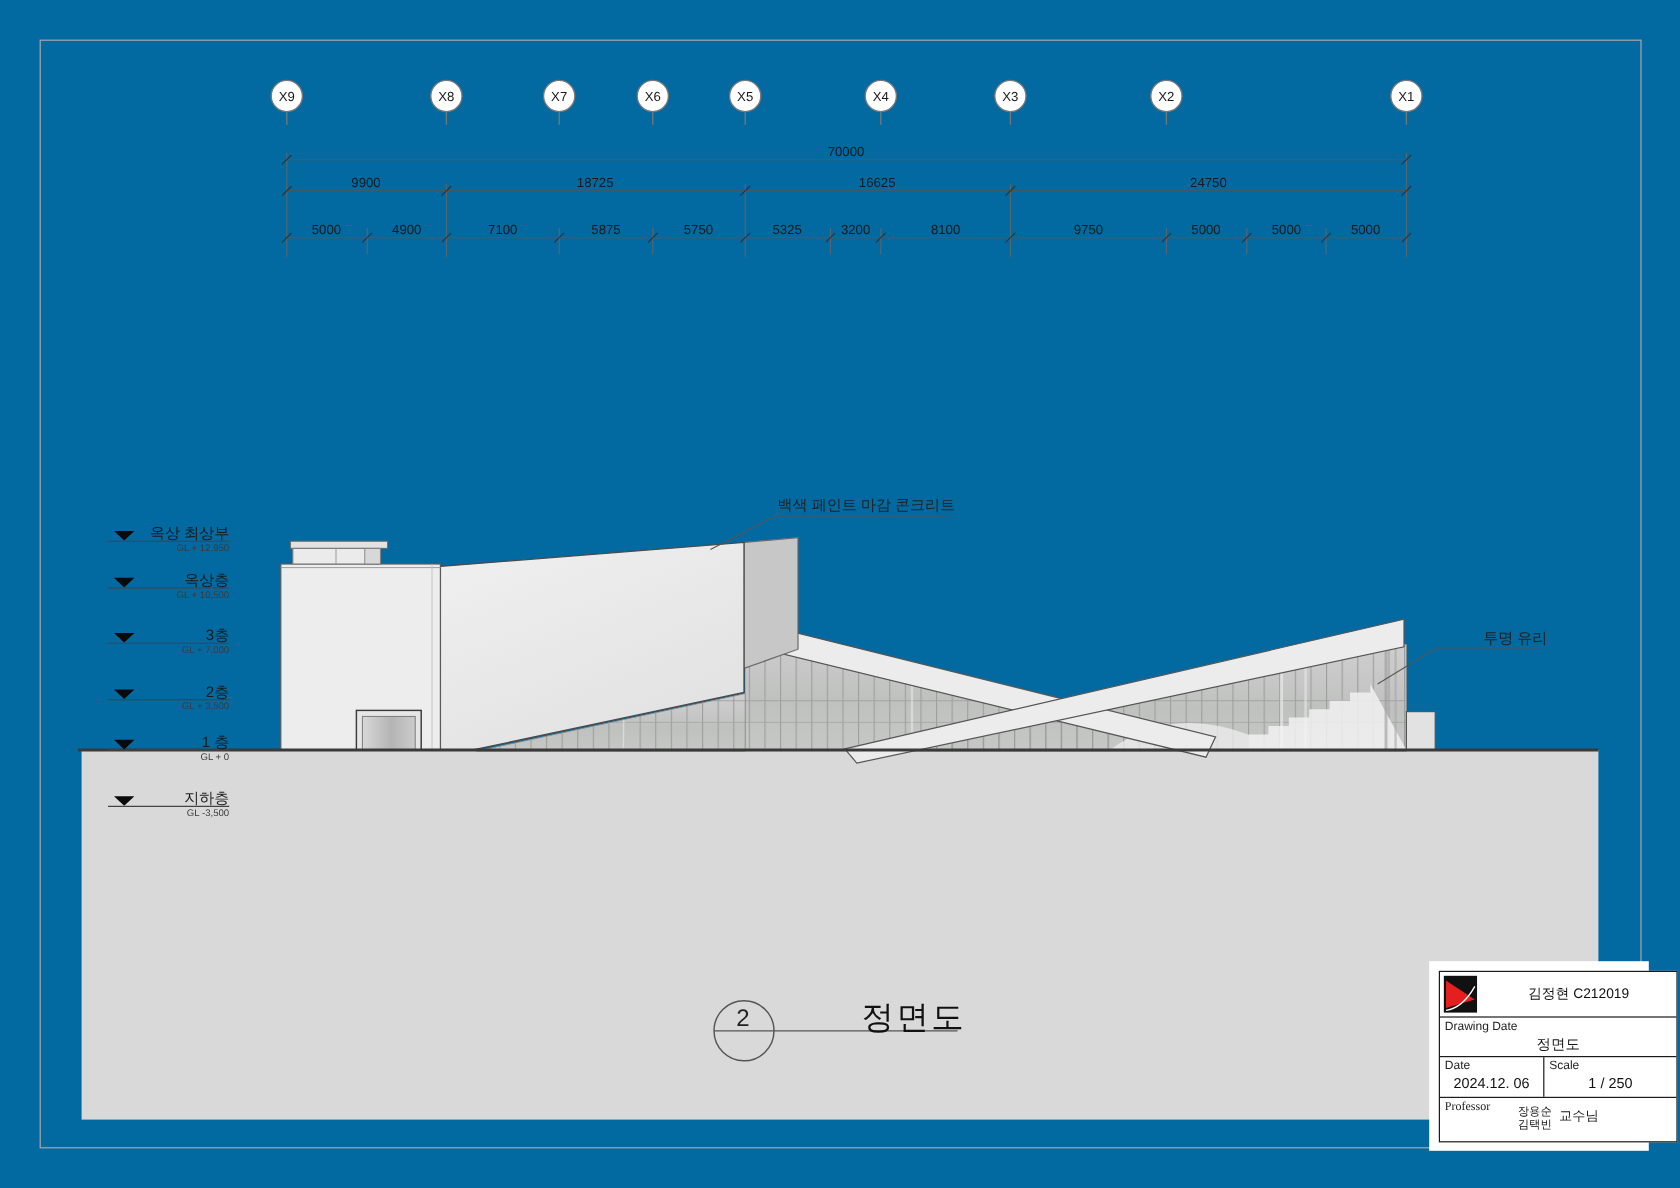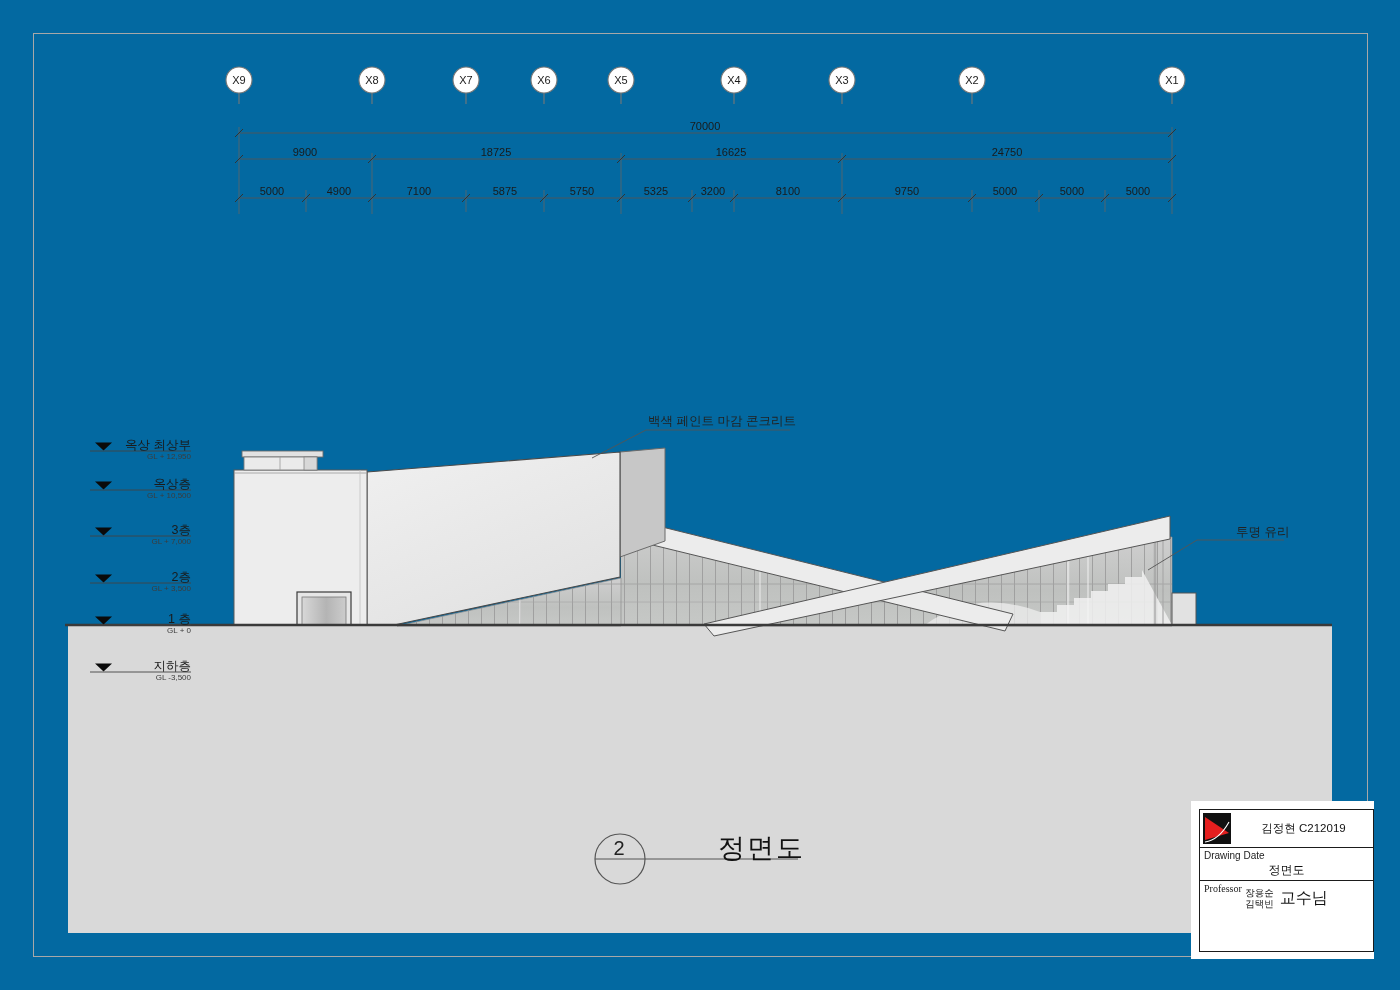--- a/index.html
+++ b/index.html
@@ -10,39 +10,39 @@
   svg text{fill:#1a1a1a;}
   .dimtxt{font-size:11px;}
   .bubtxt{font-size:11px;}
   .lvlname{font-size:12.5px;font-weight:500;}
   .lvlelev{font-size:8px;fill:#3c3c3c;}
   .anntxt{font-size:12.5px;fill:#222;}
   .viewnum{font-size:20px;fill:#222;}
   .viewtitle{font-size:27px;letter-spacing:2px;fill:#111;}
   
   .tb-backing{position:absolute;left:1191px;top:801px;width:183px;height:158px;background:#fff;}
-  .tb{position:absolute;left:1199px;top:809px;width:175px;height:143px;border:1.5px solid #1b1b1b;
+  .tb{position:absolute;left:1199px;top:809px;width:199px;height:143px;border:1.5px solid #1b1b1b;
     box-sizing:border-box;background:#fff;color:#111;}
   .tb-row{position:relative;box-sizing:border-box;border-bottom:1.2px solid #1b1b1b;}
   .tb-row:last-child{border-bottom:none;font-family:Liberation Serif, serif;}
   .tb-r1{height:38px;display:flex;align-items:center;}
   .tb-logo{width:34px;height:100%;display:flex;align-items:center;justify-content:center;}
   .tb-name{flex:1;text-align:center;font-size:11.5px;}
   .tb-r2{height:33px;}
   .tb-lbl{position:absolute;top:2px;left:4px;font-size:10px;color:#222;}
   .tb-val{text-align:center;font-size:12px;padding-top:14px;}
   .tb-r3{height:34px;display:flex;}
   .tb-cell{position:relative;box-sizing:border-box;height:100%;}
   .tb-cell.date{width:86px;}
   .tb-cell.scale{flex:1;border-left:1.2px solid #1b1b1b;}
   .tb-cell .tb-val{padding-top:15px;}
   .tb-r4{flex:1;height:35px;}
   .tb-prof{display:flex;justify-content:center;align-items:flex-start;height:100%;padding-top:7px;box-sizing:border-box;}
   .tb-prof-names{font-size:9.5px;line-height:1.2;text-align:right;}
-  .tb-prof-suffix{font-size:16px;margin-left:6px;}
+  .tb-prof-suffix{font-size:11px;margin-left:6px;}
 </style>
 </head>
 <body>
 
 <div class="stage">
   <div class="page-border"></div>
 
   <svg width="1400" height="990" viewBox="0 0 1400 990">
     <defs>
       <linearGradient id="wallGrad" x1="0" y1="0" x2="0.6" y2="1">
@@ -252,20 +252,30 @@
           <polygon points="2,4 2,27 26,20" fill="#e51f1f"></polygon>
           <path d="M2,29 Q16,27 26,9" stroke="#fff" stroke-width="1.1" fill="none"></path>
         </svg>
       </div>
       <div class="tb-name">김정현 C212019</div>
     </div>
     <div class="tb-row tb-r2">
       <div class="tb-lbl">Drawing Date</div>
       <div class="tb-val">정면도</div>
     </div>
+    <div class="tb-row tb-r3">
+      <div class="tb-cell date">
+        <div class="tb-lbl">Date</div>
+        <div class="tb-val">2024.12. 06</div>
+      </div>
+      <div class="tb-cell scale">
+        <div class="tb-lbl">Scale</div>
+        <div class="tb-val">1 / 250</div>
+      </div>
+    </div>
     <div class="tb-row tb-r4">
       <div class="tb-lbl">Professor</div>
       <div class="tb-prof">
         <div class="tb-prof-names">
           <div>장용순</div>
           <div>김택빈</div>
         </div>
         <div class="tb-prof-suffix">교수님</div>
       </div>
     </div>

